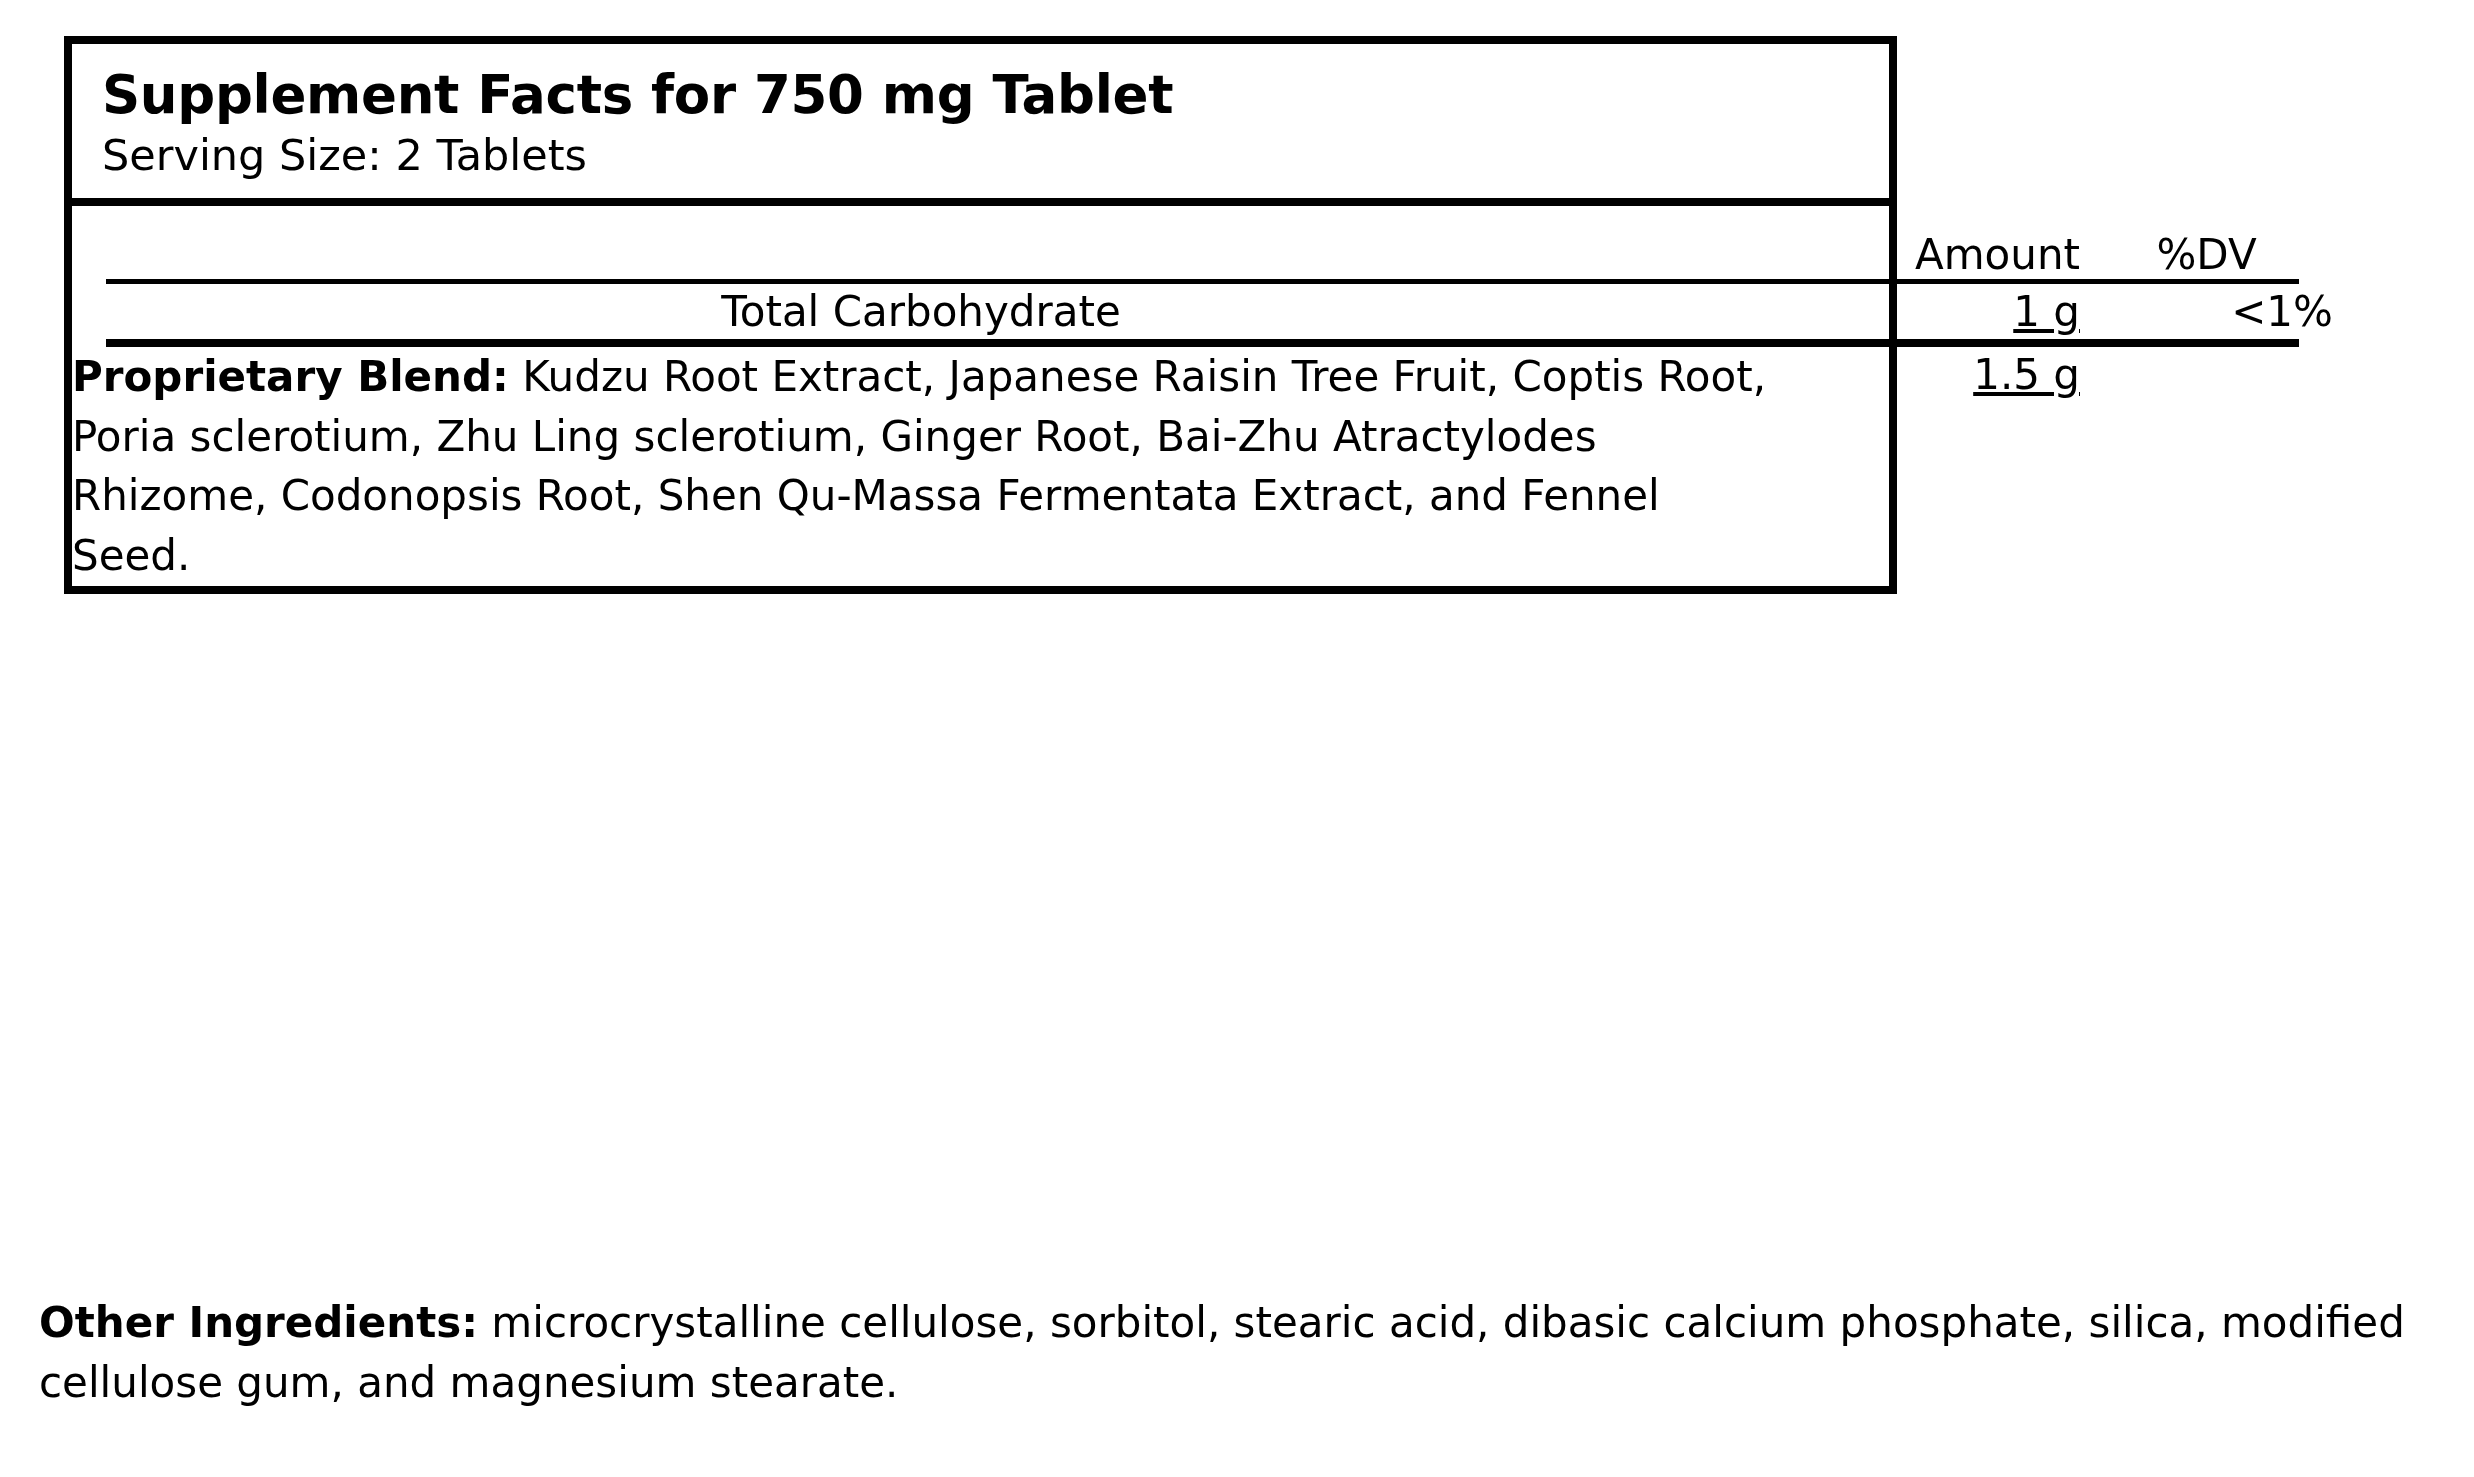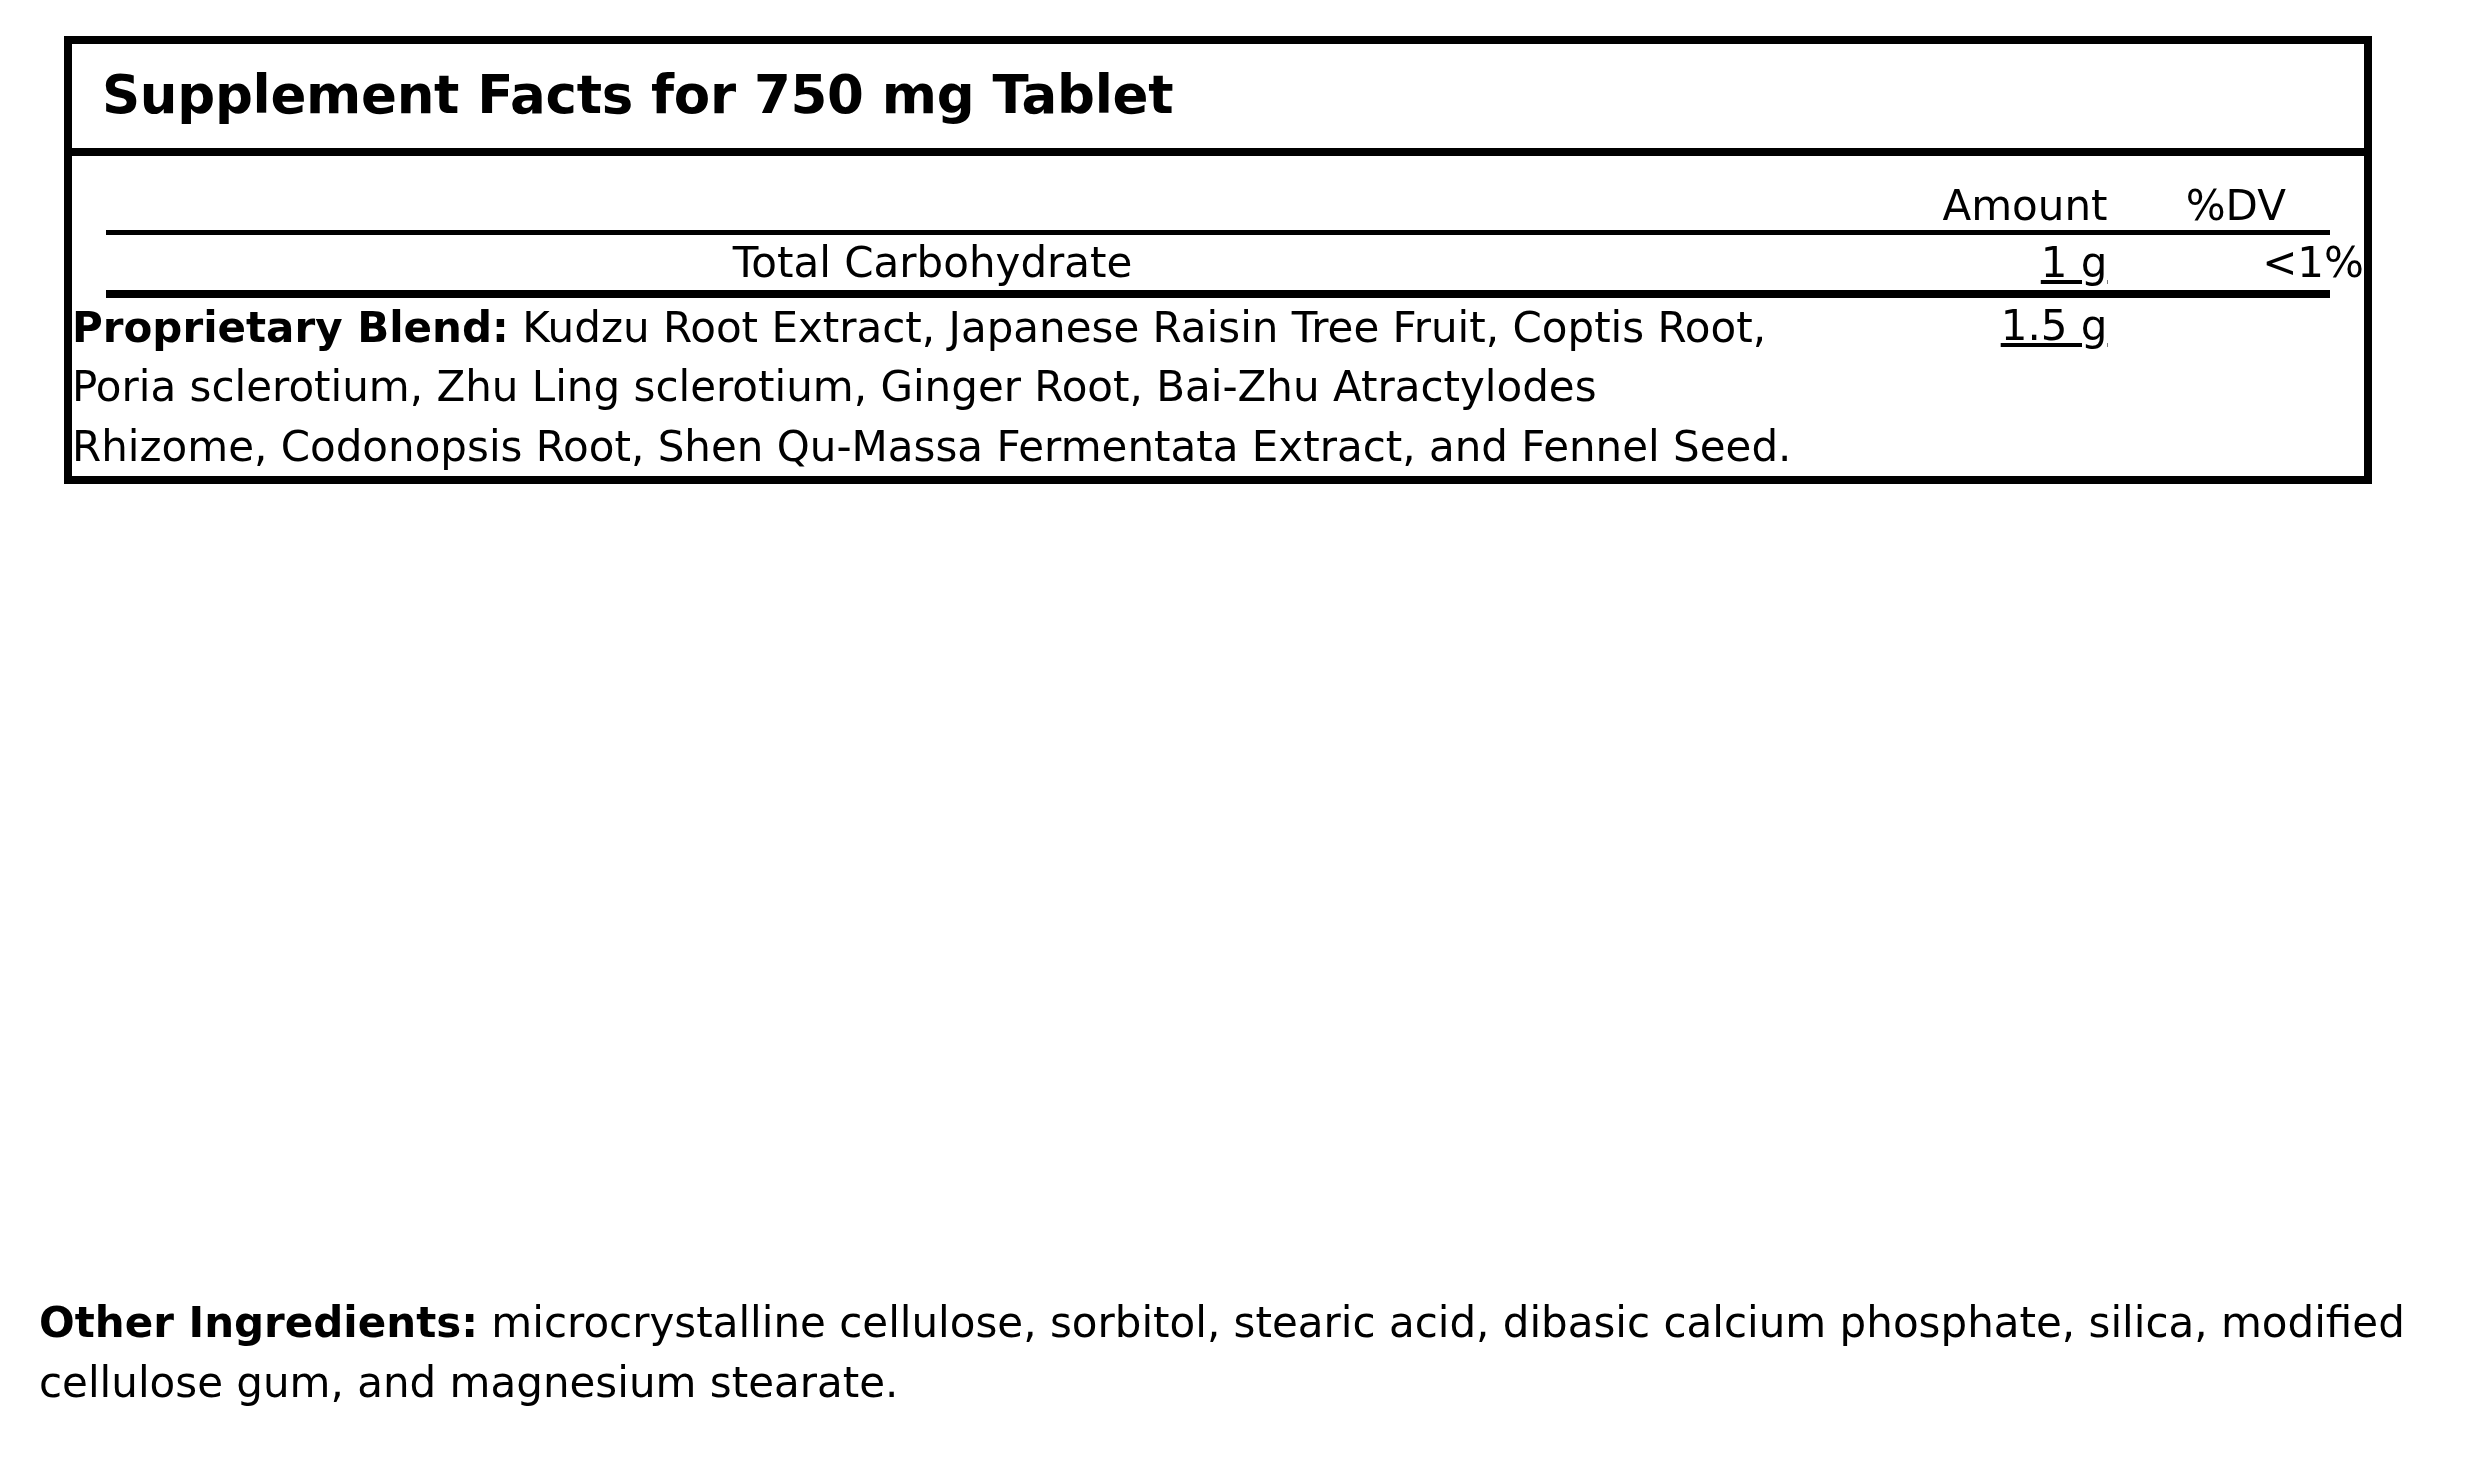--- a/index.html
+++ b/index.html
@@ -19,21 +19,21 @@
     position: relative;
     width: 2475px;
     height: 1478px;
     box-sizing: border-box;
   }
 
   .panel {
     position: absolute;
     left: 64px;
     top: 36px;
-    width: 2308px;
+    width: 1833px;
     box-sizing: border-box;
     border: 8.4px solid #000000;
     background: #ffffff;
     padding: 0;
   }
 
   
   .header-block {
     padding: 20.6px 30px 17px 30px;
     border-bottom: 8.4px solid #000000;
@@ -141,20 +141,21 @@
 </style>
 </head>
 <body>
 
 <div class="page">
 
   <div class="panel">
 
     <div class="header-block">
       <div class="title">Supplement Facts for 750 mg Tablet</div>
+      <div class="serving">Serving Size: 2 Tablets</div>
     </div>
 
     <table class="facts-table">
       <colgroup>
         <col class="col-name">
         <col class="col-amount">
         <col class="col-dv">
       </colgroup>
       <tbody>
         <tr class="hdr-row">

